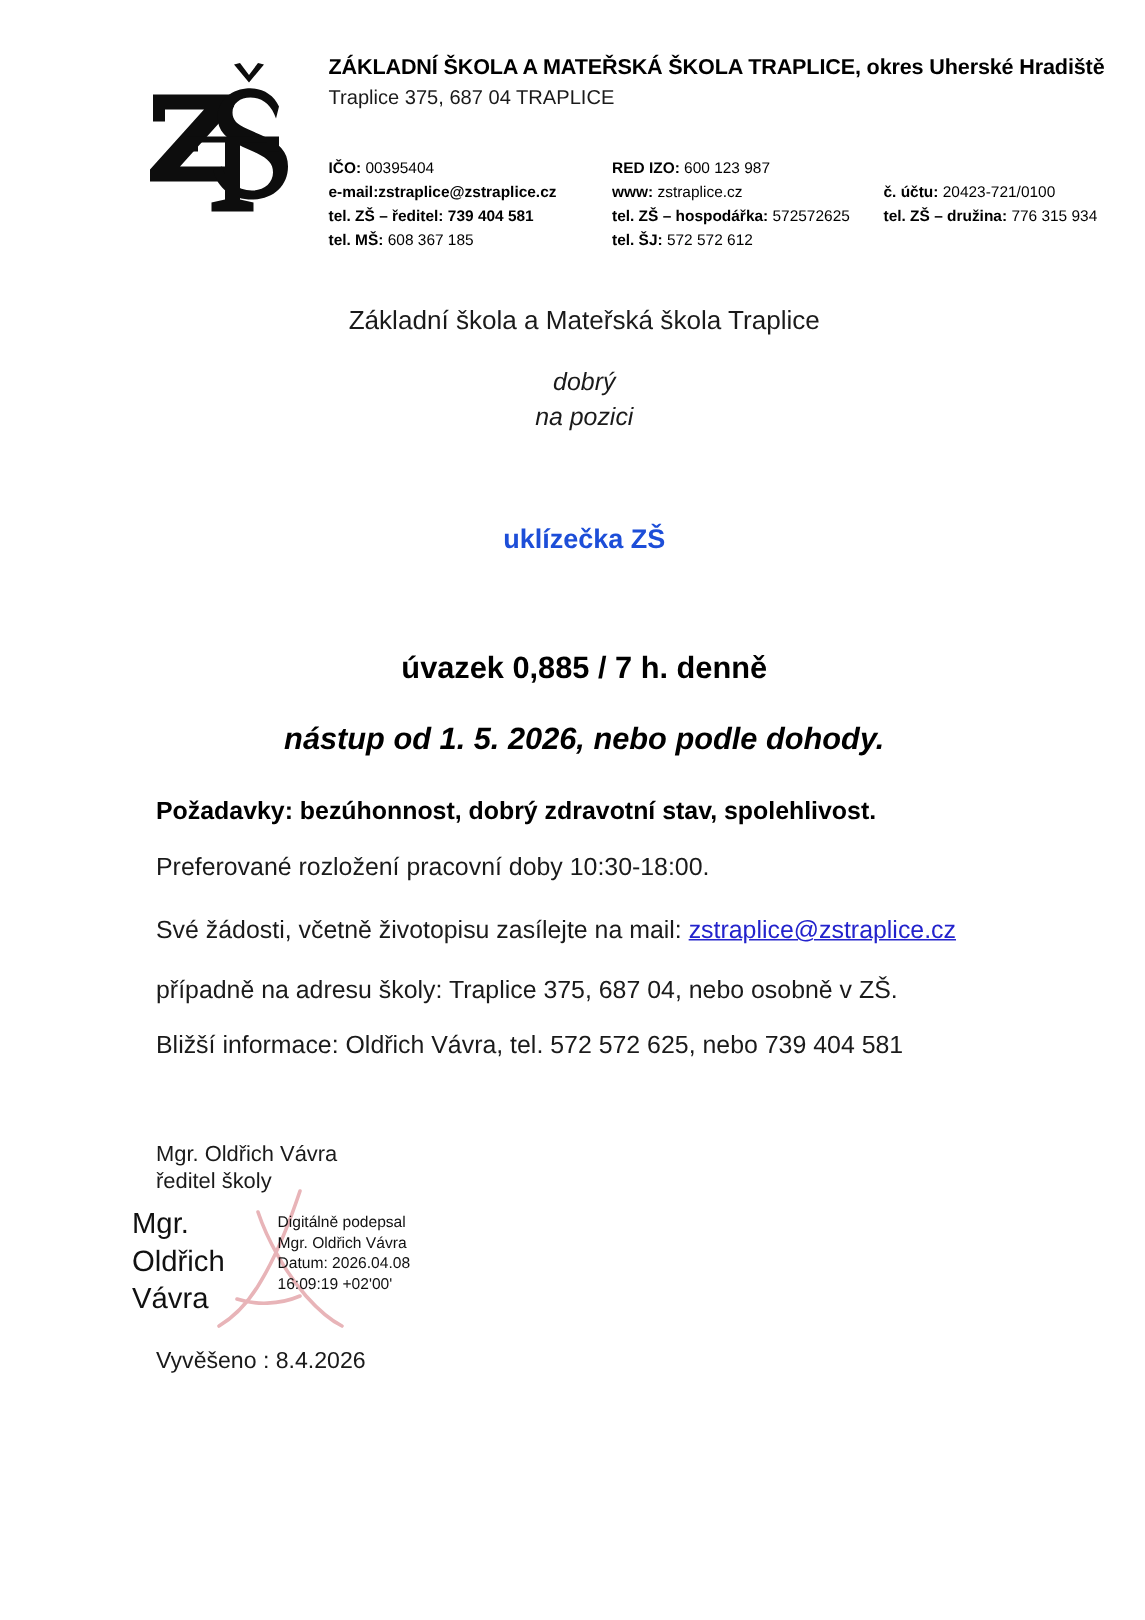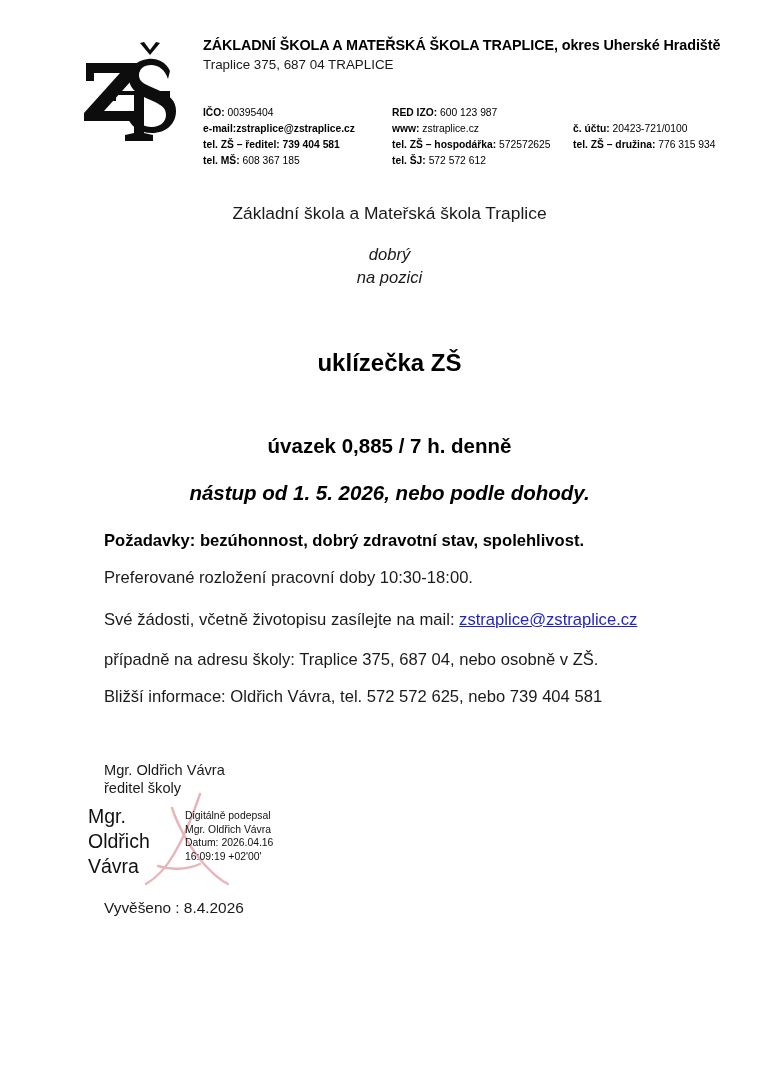--- a/index.html
+++ b/index.html
@@ -13,21 +13,21 @@
     height: 1080px;
     position: relative;
     font-family: "Liberation Sans", sans-serif;
     color: #1a1a1a;
     overflow: hidden;
   }
 
   
   .letterhead {
     position: absolute;
-    left: 0; top: 0;
+    left: 16px; top: 0;
     width: 697px;
     height: 170px;
   }
 
   .logo-box {
     position: absolute;
     left: 78px;
     top: 33px;
     width: 110px;
     height: 115px;
@@ -106,22 +106,22 @@
     font-style: italic;
     font-size: 16.6px;
     line-height: 23px;
   }
 
   .position-title {
     left: 0; right: 0;
     top: 349px;
     text-align: center;
     font-weight: bold;
-    font-size: 24px;
-    color: #000000;
+    font-size: 18px;
+    color: #1d4ed8;
   }
 
   .workload {
     left: 0; right: 0;
     top: 434px;
     text-align: center;
     font-weight: bold;
     font-size: 20.5px;
     color: #000;
   }
@@ -315,20 +315,20 @@
       </g>
     </svg>
     <div class="sig-visible-name">
       <div>Mgr.</div>
       <div>Oldřich</div>
       <div>Vávra</div>
     </div>
     <div class="sig-details">
       <div>Digitálně podepsal</div>
       <div>Mgr. Oldřich Vávra</div>
-      <div>Datum: 2026.04.16</div>
+      <div>Datum: 2026.04.08</div>
       <div>16:09:19 +02'00'</div>
     </div>
   </div>
 
   <div class="line posted">Vyvěšeno : 8.4.2026</div>
 
 </div>
 
 </body></html>

